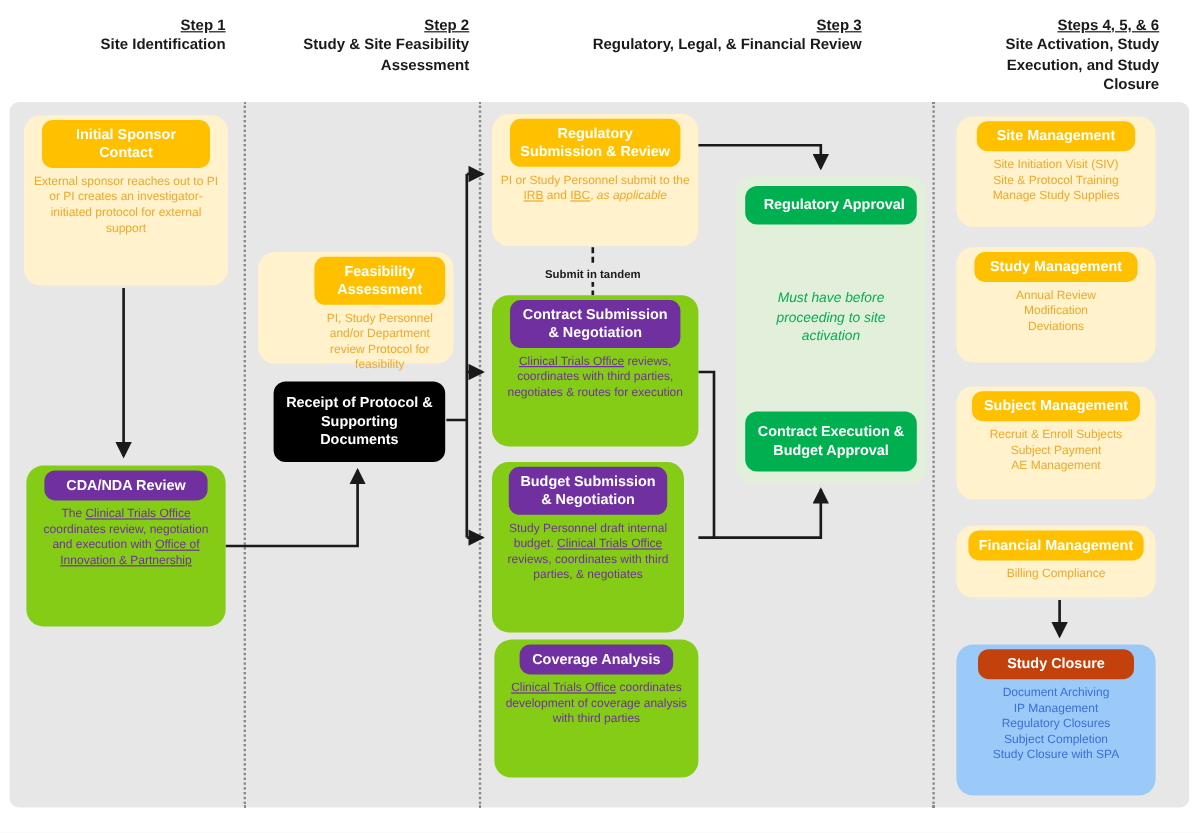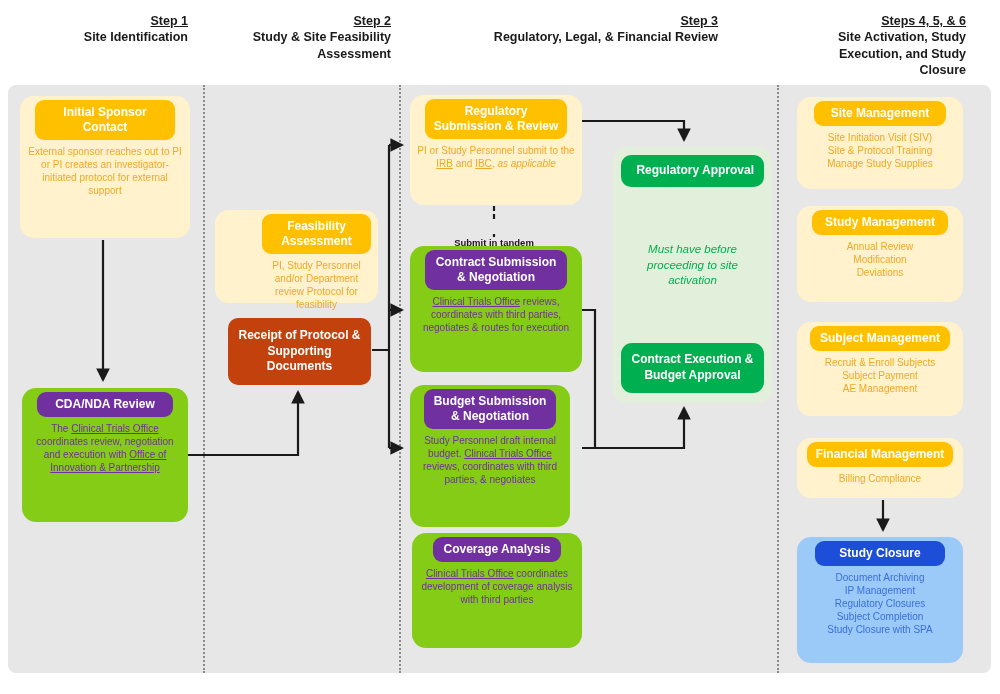--- a/index.html
+++ b/index.html
@@ -9,43 +9,43 @@
     -webkit-font-smoothing:antialiased;
   }
   
   .col-head{position:absolute;text-align:right;color:#1a1a1a;font-weight:bold;font-size:12.5px;line-height:1.3;}
   .col-head .step{text-decoration:underline;display:block;}
   
   .canvas{position:absolute;left:8px;top:85px;width:983px;height:588px;background:#E8E7E7;border-radius:8px;}
   .sep{position:absolute;top:85px;height:588px;width:0;border-left:2px dotted #8a8a8a;}
   
   svg.wires{position:absolute;left:0;top:0;width:1000px;height:694px;pointer-events:none;}
-  .tandem-label{position:absolute;left:447px;top:237px;width:94px;text-align:center;
+  .tandem-label{position:absolute;left:447px;top:224px;width:94px;text-align:center;
     font-size:9.5px;font-weight:bold;color:#1a1a1a;background:#E8E7E7;}
   
   .node{position:absolute;border-radius:14px;text-align:center;box-sizing:border-box;}
   .node-head{border-radius:9px;color:#fff;font-weight:bold;font-size:12px;line-height:1.25;
     margin:4px auto 0;padding:5px 6px;width:82%;box-sizing:border-box;}
   .node-body{font-size:10px;line-height:1.3;padding:5px 7px 6px;}
   .plain-head{position:absolute;border-radius:10px;color:#fff;font-weight:bold;font-size:12px;
     line-height:1.3;text-align:center;box-sizing:border-box;display:flex;align-items:center;justify-content:flex-end;padding:4px 10px;}
   
   .gold-outer{background:#FFF2CC;}
   .gold-outer .node-head{background:#FFC000;}
   .gold-outer .node-body{color:#EFA928;}
   .purple-outer{background:#84cc16;}
   .purple-outer .node-head{background:#7030A0;}
   .purple-outer .node-body{color:#7030A0;}
-  .gold-solid{background:#c2410c;}
+  .gold-solid{background:#000000;}
   .green-outer{background:#E2EFDA;}
   .green-solid{background:#00B050;}
   .green-note{position:absolute;left:10px;right:10px;top:95px;color:#00B050;font-style:italic;
     font-size:11.5px;line-height:1.35;text-align:center;}
   .blue-outer{background:#9CCAF8;}
-  .blue-outer .node-head{background:#1d4ed8;}
+  .blue-outer .node-head{background:#c2410c;}
   .blue-outer .node-body{color:#3A6FD8;}
   .u{text-decoration:underline;}
   .i{font-style:italic;}
 </style>
 </head>
 <body>
 
 <div class="col-head" style="left:18px;top:13px;width:170px;">
   <span class="step">Step 1</span>
   <span>Site Identification</span>
@@ -127,21 +127,21 @@
 <div class="node purple-outer" style="left:412px;top:533px;width:170px;height:115px;">
   <div class="node-head" style="width:75%;">Coverage Analysis</div>
   <div class="node-body"><span class="u">Clinical Trials Office</span><span> coordinates development of coverage analysis with third parties</span></div>
 </div>
 
 <div class="node green-outer" style="left:613px;top:147px;width:159px;height:256px;">
   <div class="plain-head green-solid" style="left:8px;right:8px;top:8px;height:32px;position:absolute;">
     <span>Regulatory Approval</span>
   </div>
   <div class="green-note">Must have before proceeding to site activation</div>
-  <div class="plain-head green-solid" style="left:8px;right:8px;bottom:10px;height:50px;position:absolute;border-radius:11px;">
+  <div class="plain-head green-solid" style="left:8px;right:8px;bottom:10px;height:50px;position:absolute;">
     <span>Contract Execution &amp; Budget Approval</span>
   </div>
 </div>
 
 <div class="node gold-outer" style="left:797px;top:97px;width:166px;height:92px;">
   <div class="node-head" style="width:80%;">Site Management</div>
   <div class="node-body">
     <div>Site Initiation Visit (SIV)</div>
     <div>Site &amp; Protocol Training</div>
     <div>Manage Study Supplies</div>

